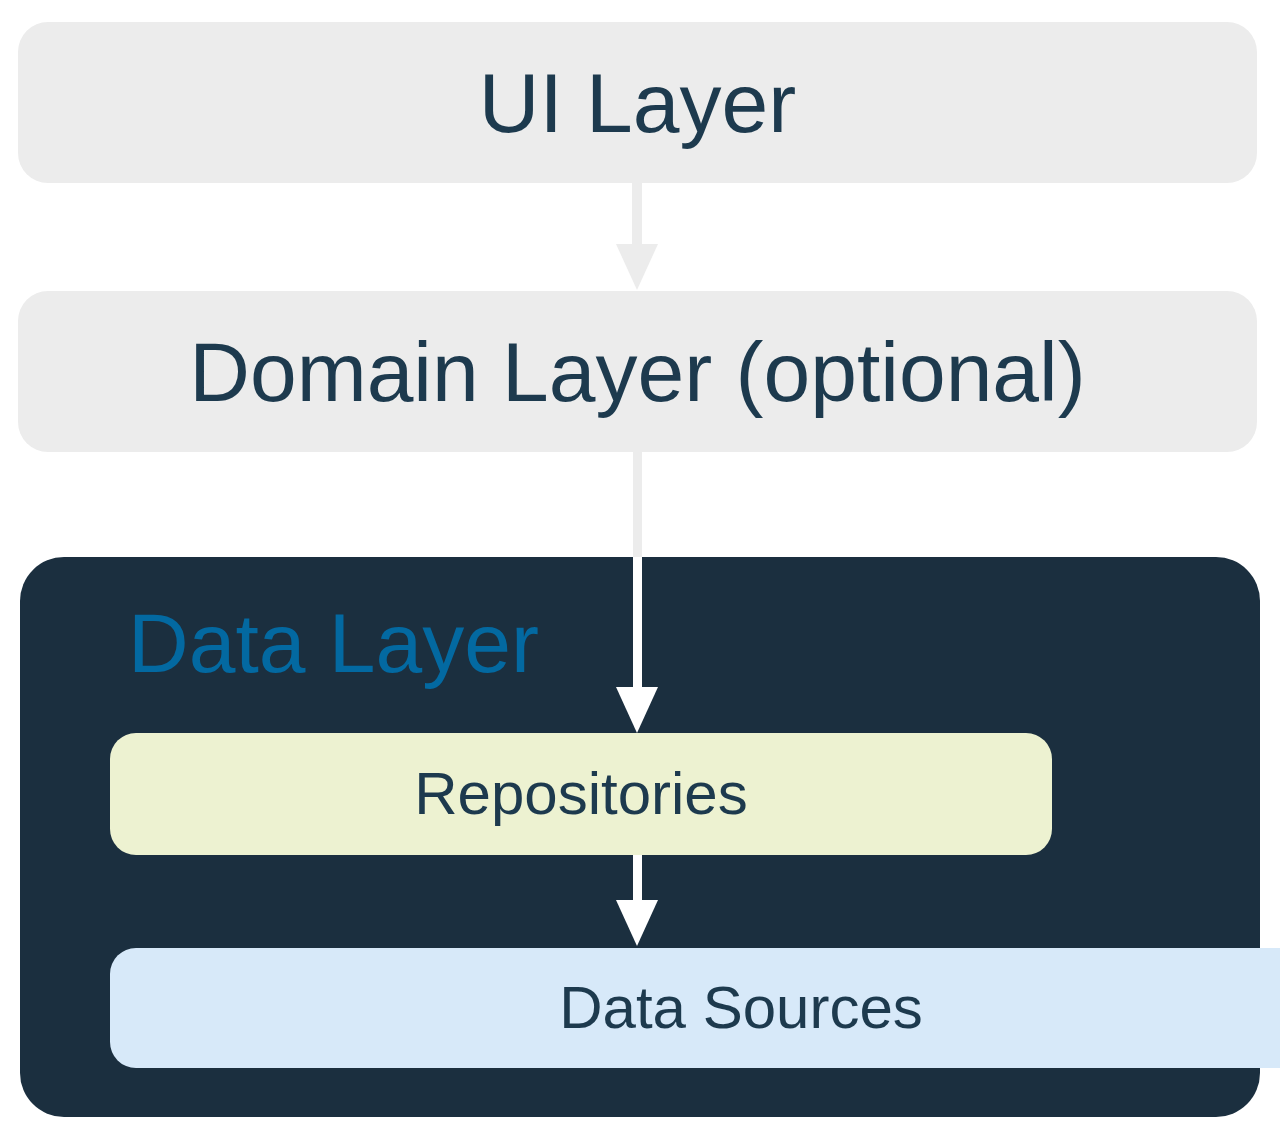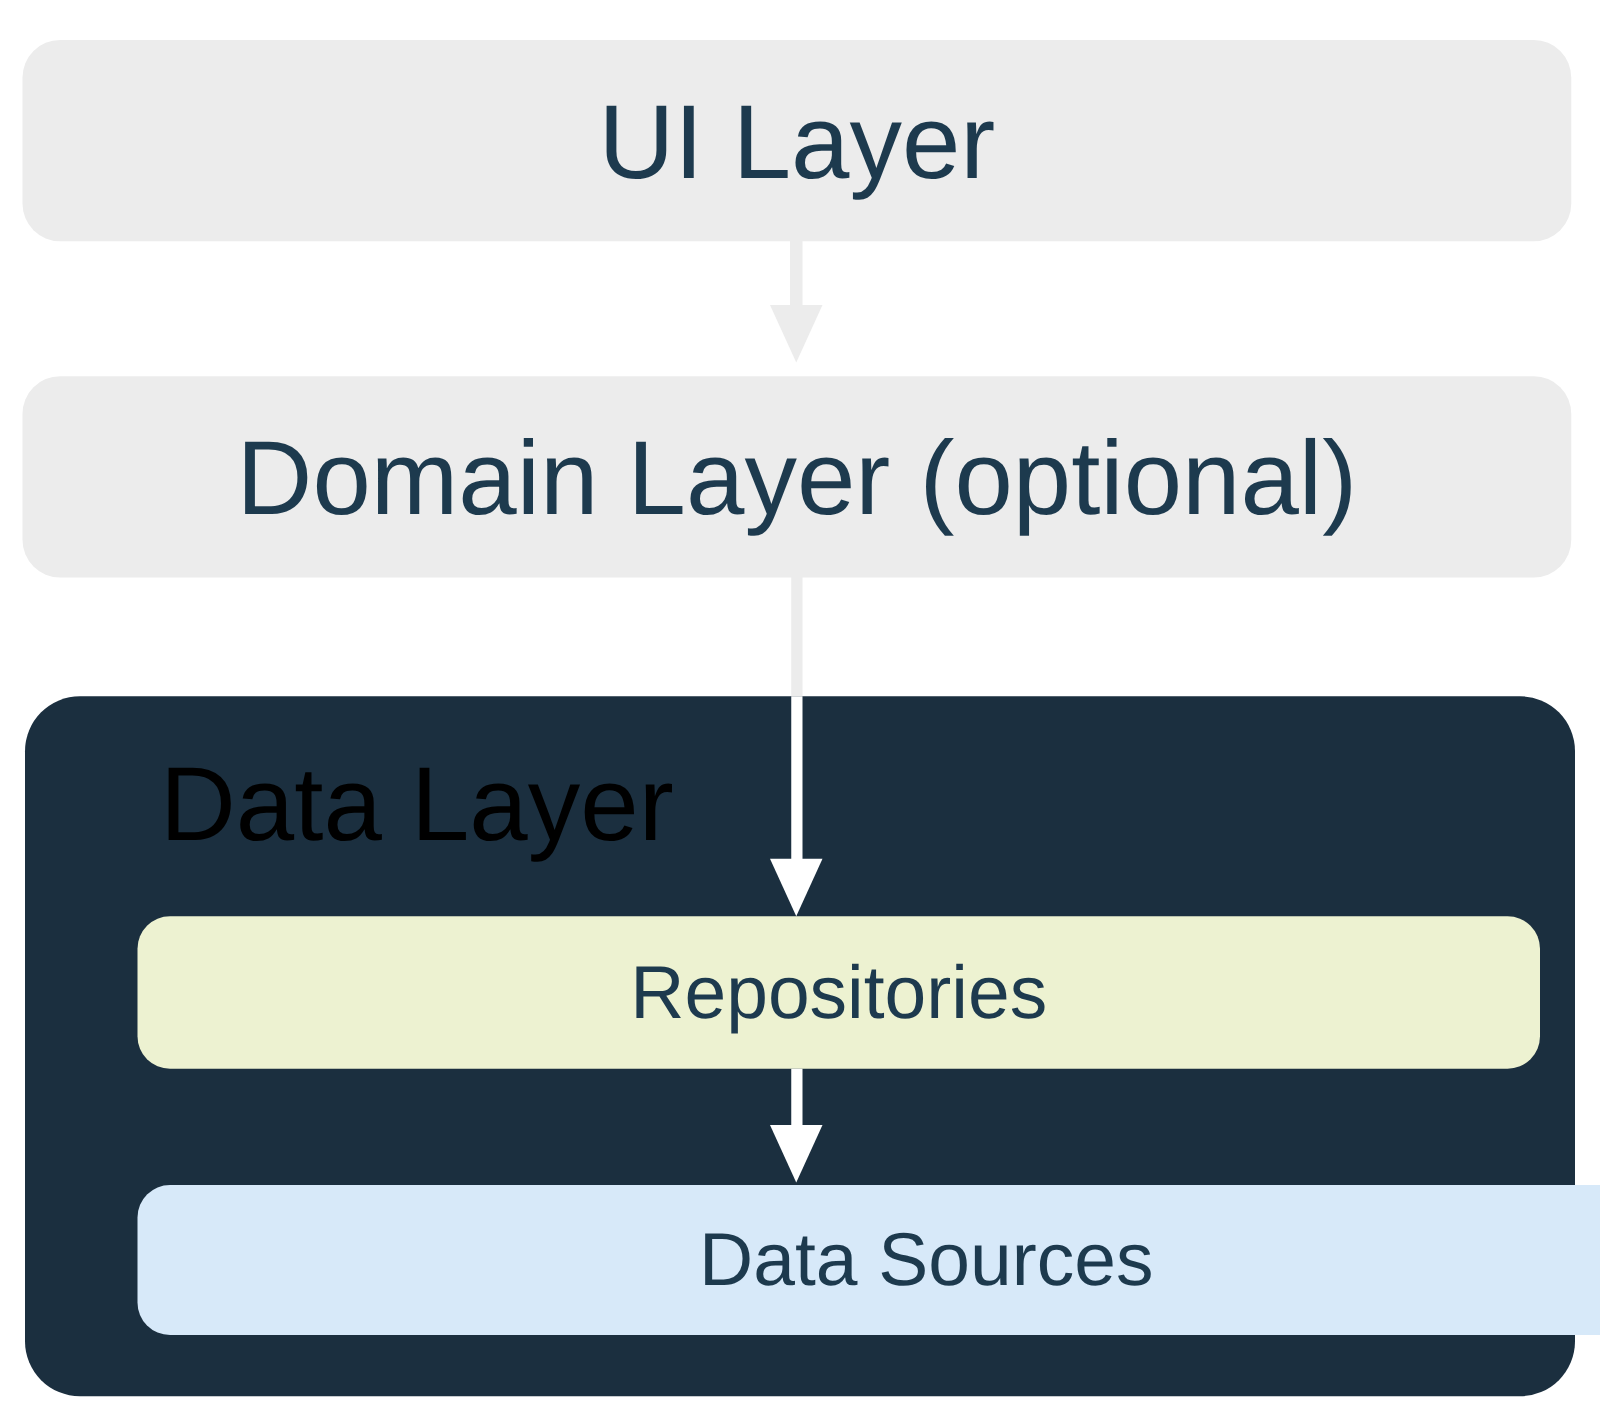--- a/index.html
+++ b/index.html
@@ -28,55 +28,54 @@
     position: absolute;
     display: flex;
     align-items: center;
     justify-content: center;
     background: var(--box-gray);
     border-radius: 30px;
     color: var(--text-navy);
     font-size: 84px;
     line-height: 1;
     white-space: nowrap;
-    margin-top: 10px;
   }
 
   .box-ui     { left: 18px; top: 22px;  width: 1239px; height: 161px; }
   .box-domain { left: 18px; top: 291px; width: 1239px; height: 161px; text-align: center; }
 
   .box-data {
     position: absolute;
     left: 20px; top: 557px;
     width: 1240px; height: 560px;
     background: var(--navy-box);
     border-radius: 44px;
   }
 
   .data-layer-title {
     position: absolute;
     left: 128px; top: 601px;
-    color: #000000;
+    color: #0369a1;
     font-size: 84px;
     line-height: 1;
     white-space: nowrap;
   }
 
   .inner-box {
     position: absolute;
     display: flex;
     align-items: center;
     justify-content: center;
     border-radius: 26px;
     color: var(--text-navy);
     font-size: 60px;
     line-height: 1;
     white-space: nowrap;
   }
-  .box-repos   { left: 110px; top: 733px; width: 1122px; height: 122px; background: var(--repo-yellow); }
+  .box-repos   { left: 110px; top: 733px; width: 942px; height: 122px; background: var(--repo-yellow); }
   .box-sources { left: 110px; top: 948px; width: 1262px; height: 120px; background: var(--sources-blue); }
 
   .arrow-shaft {
     position: absolute;
     width: 10px;
   }
   .arrow-head {
     position: absolute;
     width: 0; height: 0;
     border-left: 21px solid transparent;

